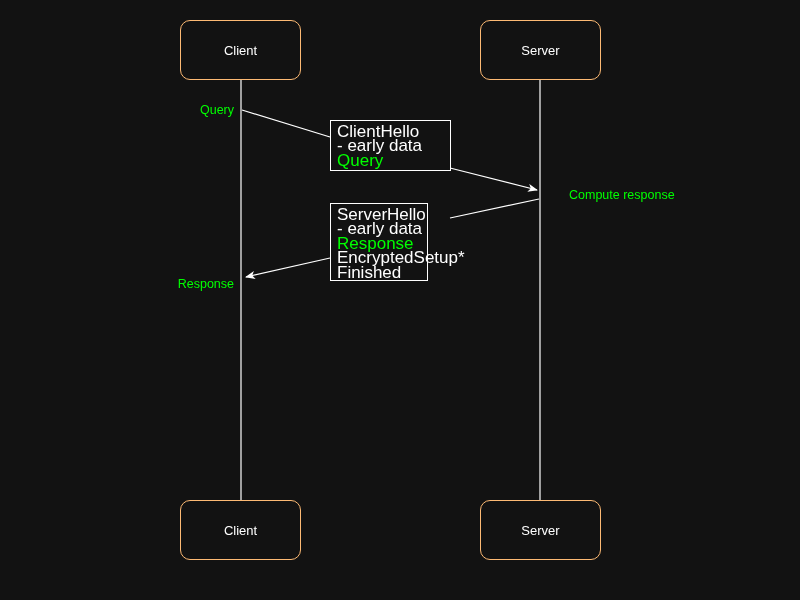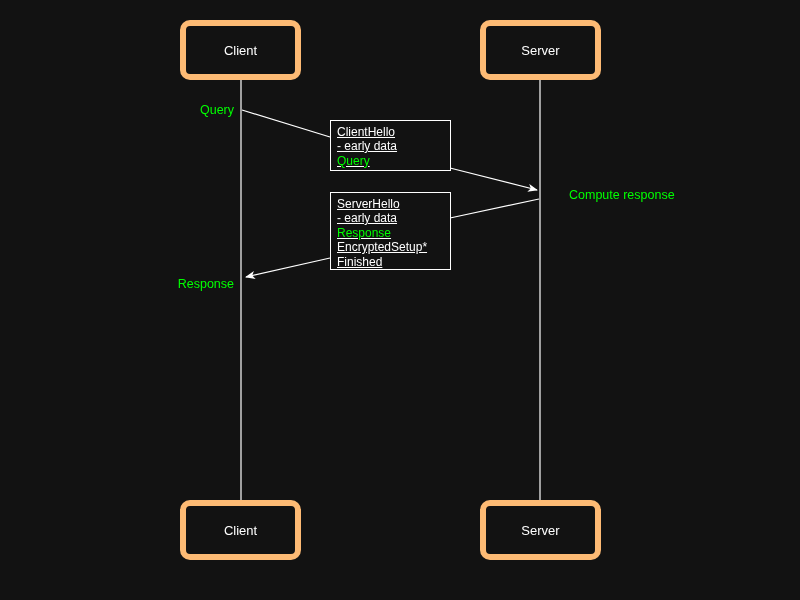--- a/index.html
+++ b/index.html
@@ -23,43 +23,42 @@
     left: 0;
     top: 0;
     width: 800px;
     height: 600px;
   }
 
   
   .actor-box {
     position: absolute;
     box-sizing: border-box;
-    border: 6px solid #fdba74;
+    border: 1px solid #fdba74;
     border-radius: 10px;
     background: #121212;
     display: flex;
     align-items: center;
     justify-content: center;
     color: #ffffff;
     font-size: 13px;
     line-height: 1;
   }
 
   
   .msg-box {
     position: absolute;
     box-sizing: border-box;
     border: 1px solid #ffffff;
     background: #121212;
     color: #ffffff;
-    font-size: 12px;
+    font-size: 17px;
     padding: 4px 12px 4px 6px;
     line-height: 14.4px;
     white-space: nowrap;
-    text-decoration: underline;
   }
   .msg-box .line {
     color: #ffffff;
   }
   .msg-box .line.accent {
     color: #00ff00;
   }
 
   
   .label {
@@ -126,21 +125,21 @@
   <div class="label right-of-line" style="left:546px; top:189px;">Compute response</div>
 
   <div class="label left-of-line" style="left:109px; top:278px; width:125px;">Response</div>
 
   <div class="msg-box" style="left:330px; top:120px; width:121px; height:51px;">
     <div class="line">ClientHello</div>
     <div class="line">- early data</div>
     <div class="line accent">Query</div>
   </div>
 
-  <div class="msg-box" style="left:330px; top:192px; width:121px; height:78px;">
+  <div class="msg-box" style="left:330px; top:203px; width:98px; height:78px;">
     <div class="line">ServerHello</div>
     <div class="line">- early data</div>
     <div class="line accent">Response</div>
     <div class="line">EncryptedSetup*</div>
     <div class="line">Finished</div>
   </div>
 
 </div>
 
 </body></html>

